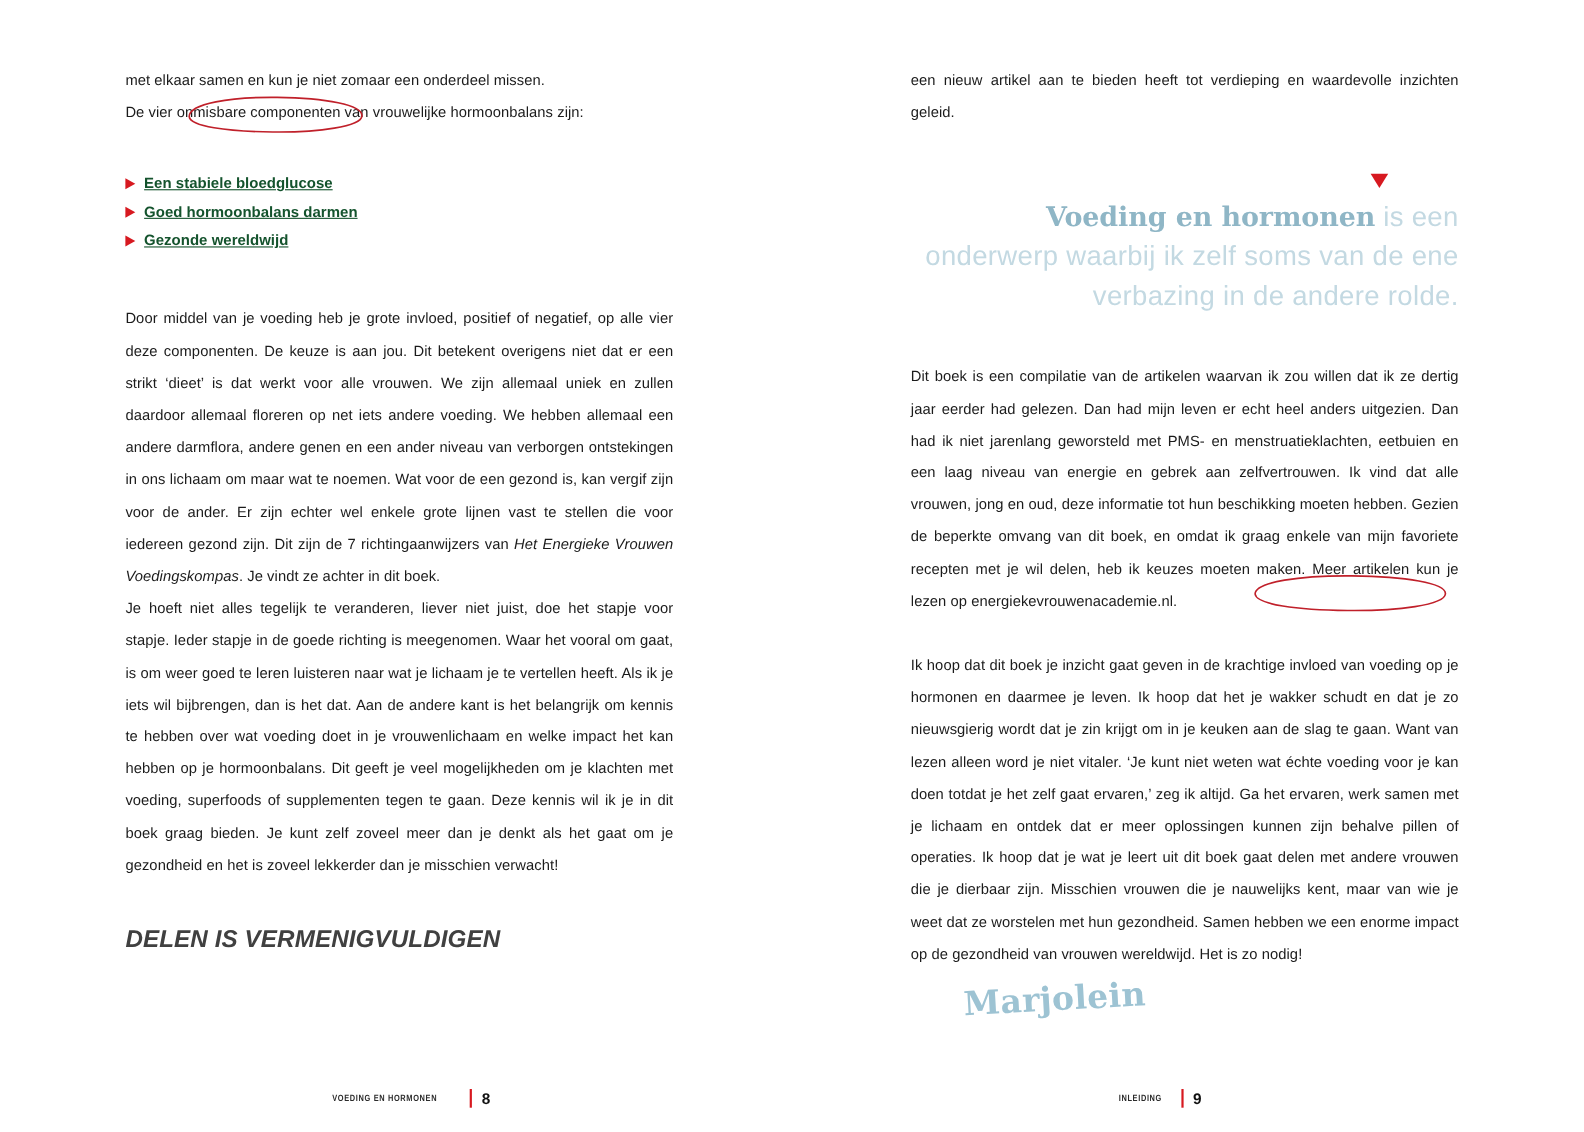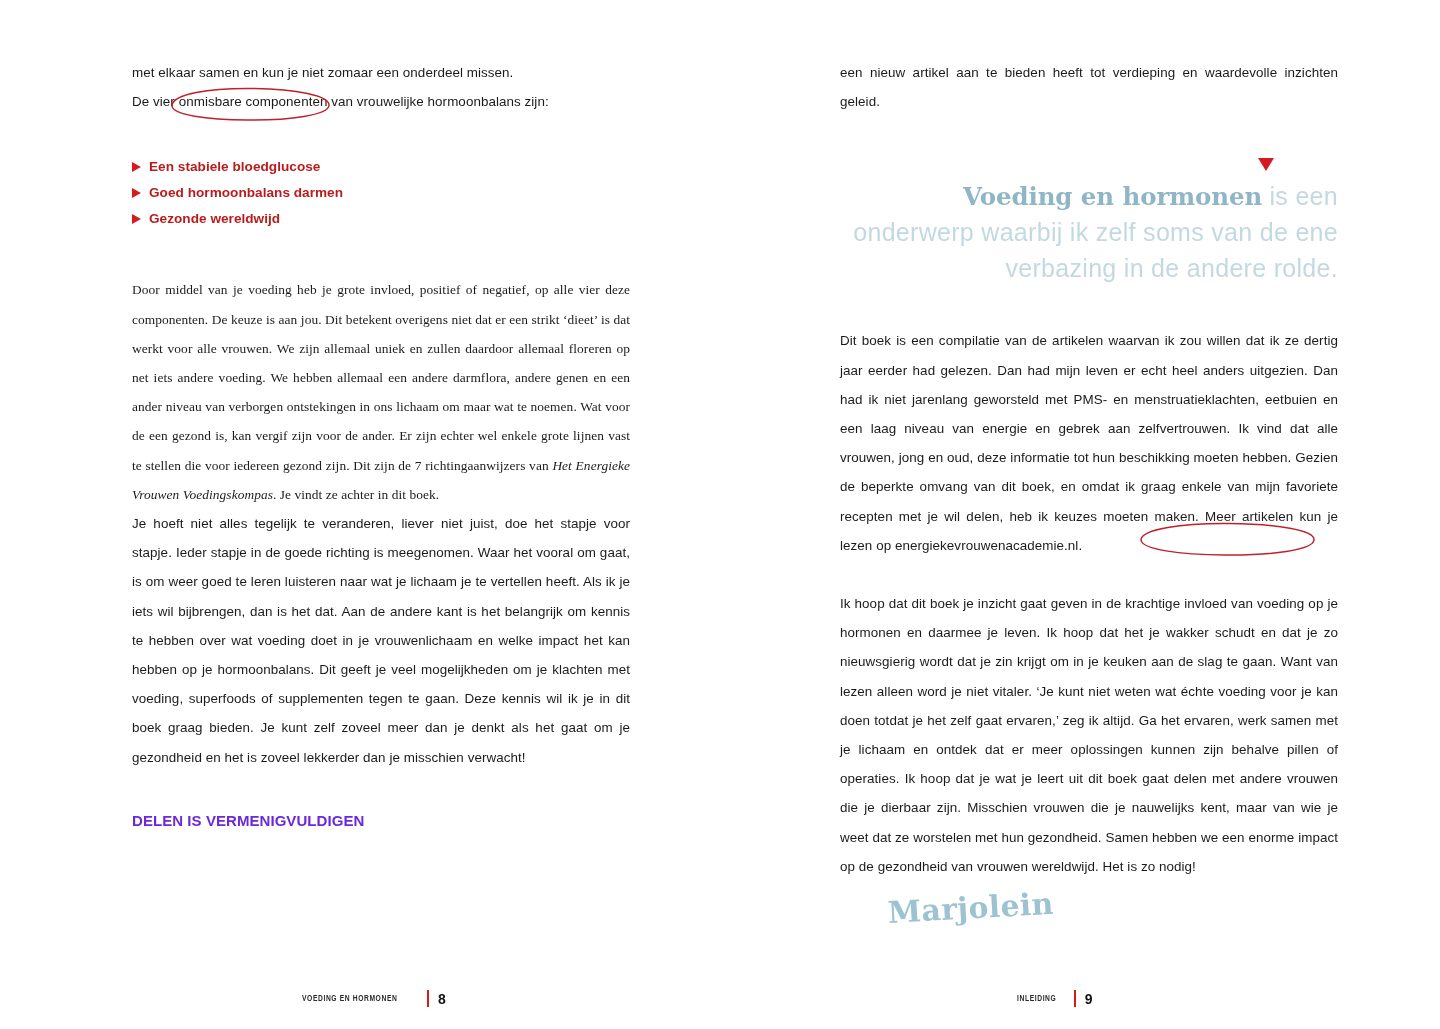--- a/index.html
+++ b/index.html
@@ -28,68 +28,70 @@
     height: 1029px;
     background: #ffffff;
   }
 
   
   .col {
     position: absolute;
     top: 58px;
     width: 498px;
   }
-  .page-left .col  { left: 132px; }
-  .page-right .col { left: 120px; }
+  .page-left .col  { left: 114px; }
+  .page-right .col { left: 108px; }
 
   p.body {
     margin: 0 0 0 0;
     font-size: 13.4px;
     line-height: 29.2px;
     text-align: justify;
     letter-spacing: 0.005em;
     color: #1b1b1b;
   }
   p.body.ragged { text-align: left; }
-  p.gap { margin-top: 29px; font-family: Liberation Serif, serif; }
+  p.gap { margin-top: 29px; }
 
   .ital { font-style: italic; }
 
   
   ul.bullets {
     list-style: none;
     margin: 38px 0 0 0;
     padding: 0;
   }
   ul.bullets li {
     position: relative;
     padding-left: 17px;
     font-size: 13.6px;
     font-weight: bold;
     line-height: 26px;
-    color: #b91c1c;
+    color: #14532d;
     letter-spacing: 0.002em;
+    text-decoration: underline;
   }
   .tri-right {
     position: absolute;
     left: 0;
     top: 8px;
     width: 0; height: 0;
     border-left: 9px solid #d71920;
     border-top: 5.5px solid transparent;
     border-bottom: 5.5px solid transparent;
   }
 
   
   h2.section {
     margin: 40px 0 3px 0;
-    font-size: 15px;
+    font-size: 22px;
     font-weight: bold;
     letter-spacing: 0.004em;
-    color: #6d28d9;
+    color: #404040;
+    font-style: italic;
   }
 
   
   .pullquote {
     margin-top: 64px;
     text-align: right;
     line-height: 33px;
     position: relative;
   }
   .pq-tri {

